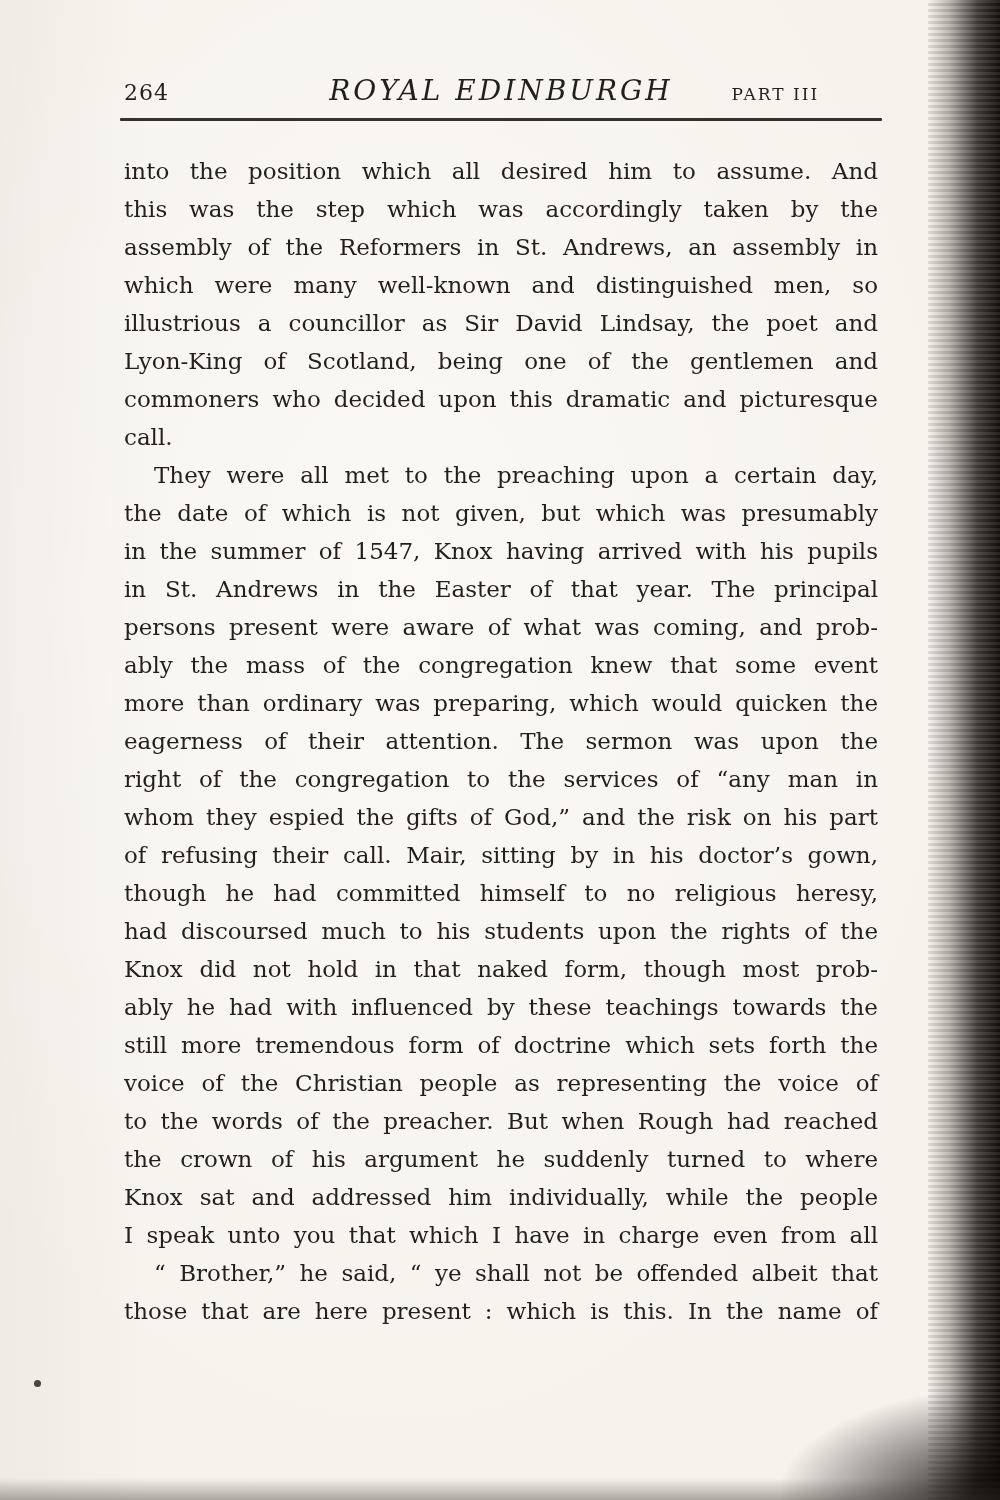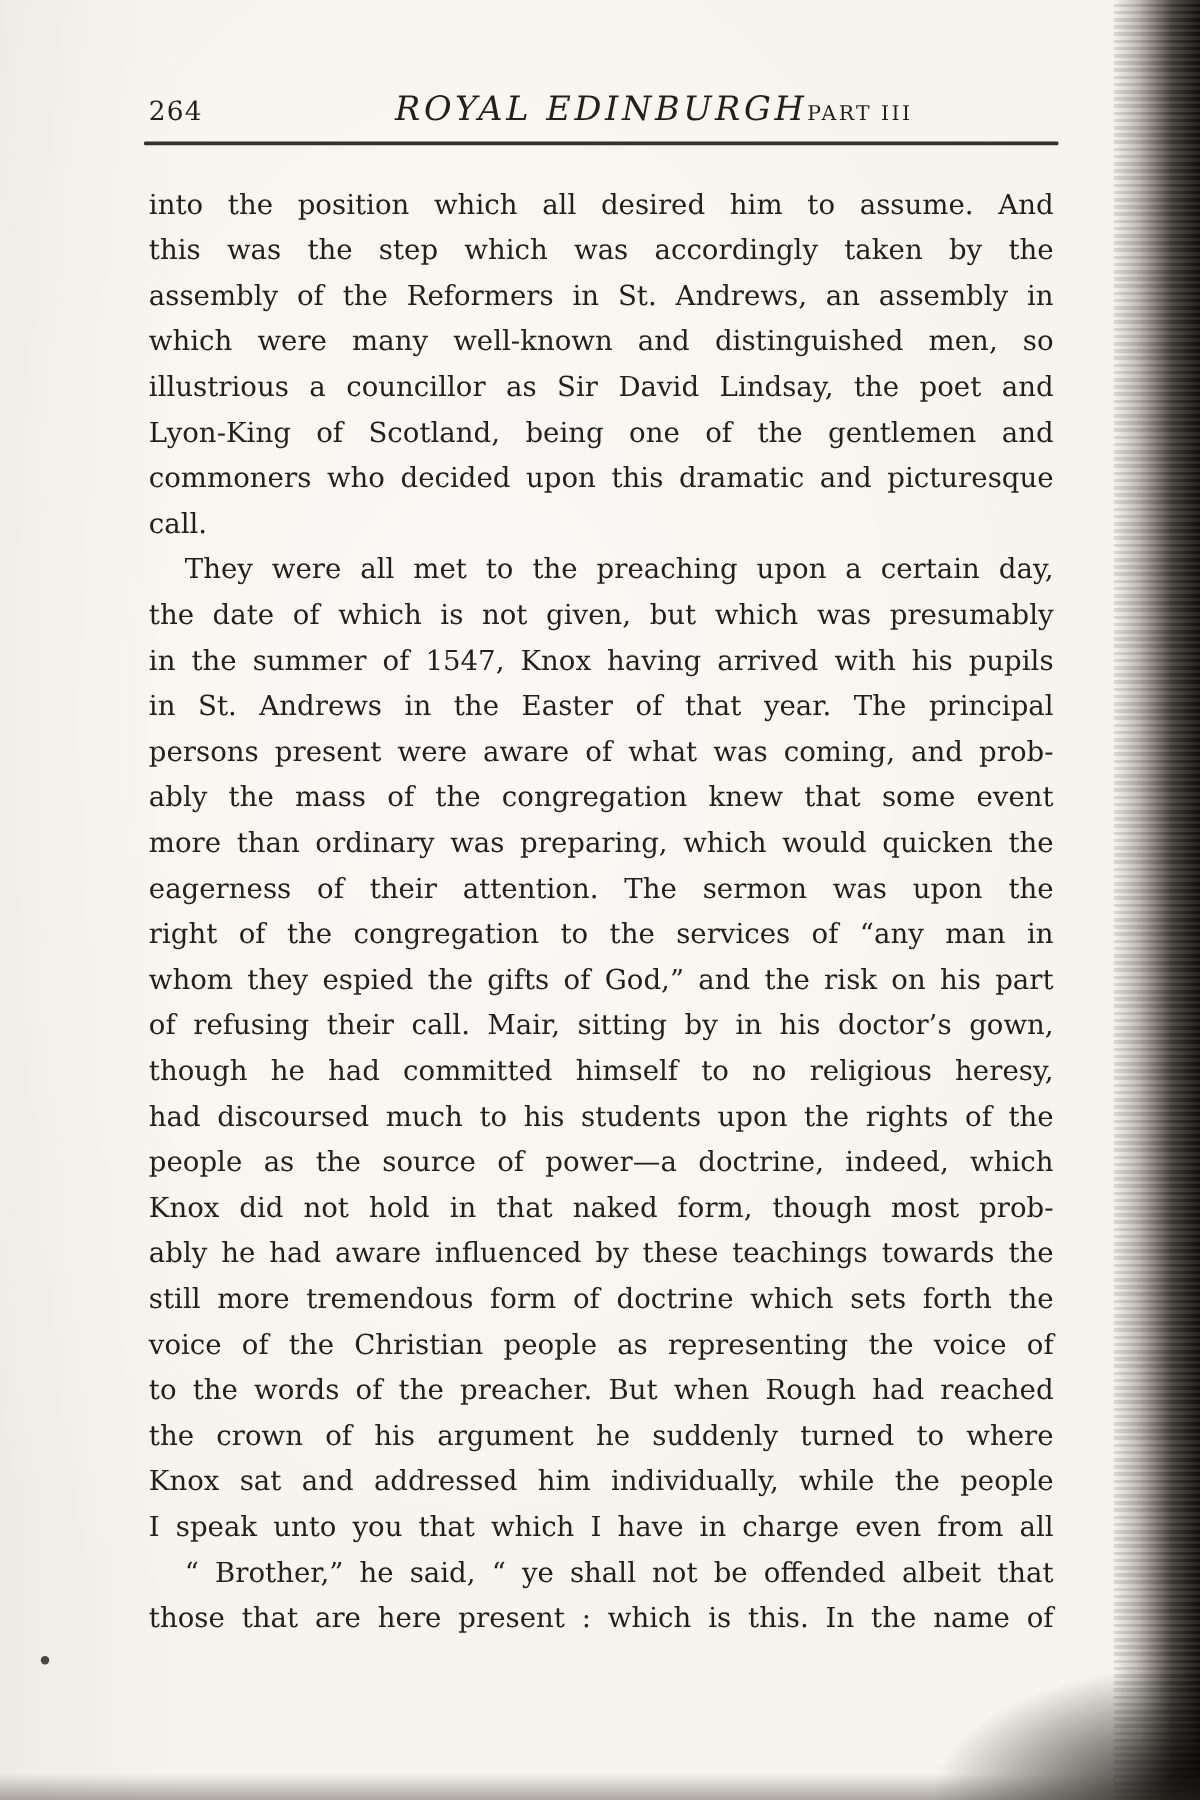--- a/index.html
+++ b/index.html
@@ -31,21 +31,21 @@
   .page-number { font-size: 22px; letter-spacing: 1px; }
   .running-title {
     font-style: italic;
     font-size: 28px;
     letter-spacing: 3px;
     white-space: nowrap;
   }
   .part-label {
     font-size: 17px;
     letter-spacing: 2px;
-    text-align: left;
+    text-align: center;
   }
   .head-rule {
     position: absolute;
     left: 120px; top: 118px;
     width: 762px; height: 3px;
     background: var(--ink);
     border-radius: 1px;
     opacity: 0.92;
   }
   .text-block {
@@ -123,23 +123,22 @@
       <div class="line">in St. Andrews in the Easter of that year.  The principal</div>
       <div class="line">persons present were aware of what was coming, and prob-</div>
       <div class="line">ably the mass of the congregation knew that some event</div>
       <div class="line">more than ordinary was preparing, which would quicken the</div>
       <div class="line">eagerness of their attention.  The sermon was upon the</div>
       <div class="line">right of the congregation to the services of “any man in</div>
       <div class="line">whom they espied the gifts of God,” and the risk on his part</div>
       <div class="line">of refusing their call.  Mair, sitting by in his doctor’s gown,</div>
       <div class="line">though he had committed himself to no religious heresy,</div>
       <div class="line">had discoursed much to his students upon the rights of the</div>
-      <div class="line">people as the source of power—a doctrine, indeed, which</div>
       <div class="line">Knox did not hold in that naked form, though most prob-</div>
-      <div class="line">ably he had aware influenced by these teachings towards the</div>
+      <div class="line">ably he had with influenced by these teachings towards the</div>
       <div class="line">still more tremendous form of doctrine which sets forth the</div>
       <div class="line">voice of the Christian people as representing the voice of</div>
       <div class="line">to the words of the preacher.  But when Rough had reached</div>
       <div class="line">the crown of his argument he suddenly turned to where</div>
       <div class="line">Knox sat and addressed him individually, while the people</div>
       <div class="line">I speak unto you that which I have in charge even from all</div>
       <div class="line indent">“ Brother,” he said, “ ye shall not be offended albeit that</div>
       <div class="line">those that are here present : which is this.  In the name of</div>
     </div>
 

